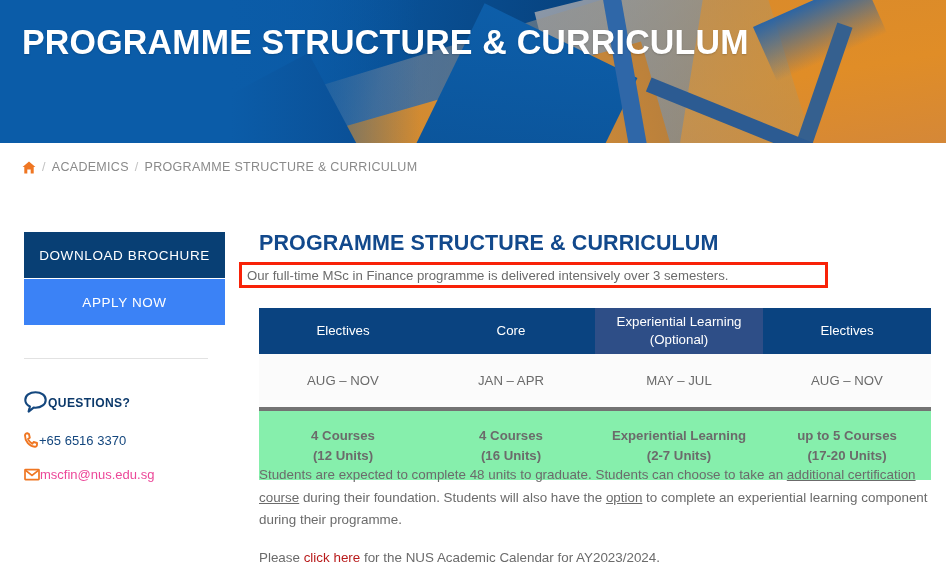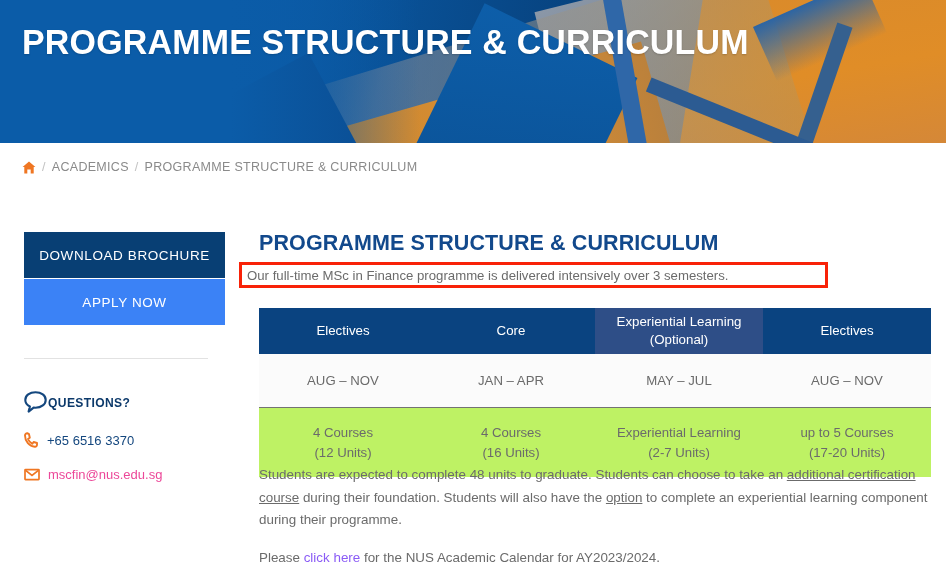--- a/index.html
+++ b/index.html
@@ -163,21 +163,21 @@
     font-size: 13px;
     font-weight: bold;
     color: #0d3a6b;
     letter-spacing: 0.4px;
     transform: scaleX(0.93);
     transform-origin: left center;
   }
   .contact-row {
     display: flex;
     align-items: center;
-    gap: 8px;
+    gap: 0;
     margin-top: 19px;
     font-size: 13px;
   }
   .contact-row .phone-txt { color: #14477e; }
   .contact-row .mail-txt { color: #ec4899; text-decoration: none; }
   .icon-svg { display: block; }
 
   
   .main {
     position: absolute;
@@ -235,39 +235,39 @@
   }
   .tbl th.optional { background: #2e4e87; }
   .tbl td {
     text-align: center;
     color: #6b6b6b;
     font-size: 13.2px;
     line-height: 1.45;
     padding: 8px 4px;
   }
   .tbl tr.r1 td { background: #fbfbfb; height: 37px; vertical-align: middle; }
-  .tbl tr.r2 td { background: #bef264; height: 53px; vertical-align: middle; border-top: 1px solid #737373; }
+  .tbl tr.r2 td { background: #86efac; height: 53px; vertical-align: middle; border-top: 4px solid #737373; font-weight: bold; }
 
   
   .body-text {
     position: absolute;
     top: 232px;
     left: 0px;
     width: 687px;
     font-size: 13.4px;
     color: #6b6b6b;
     line-height: 1.68;
   }
   .body-text p { margin: 0 0 15px 0; }
   .lnk-gray {
     color: #6b6b6b;
     text-decoration: underline;
   }
   .lnk-orange {
-    color: #8b5cf6;
+    color: #b91c1c;
     text-decoration: none;
   }
 </style>
 </head>
 <body>
 
 <div class="banner">
   <div class="shape sh-grey-1"></div>
   <div class="shape sh-orange-main"></div>
   <div class="shape sh-grey-2"></div>

